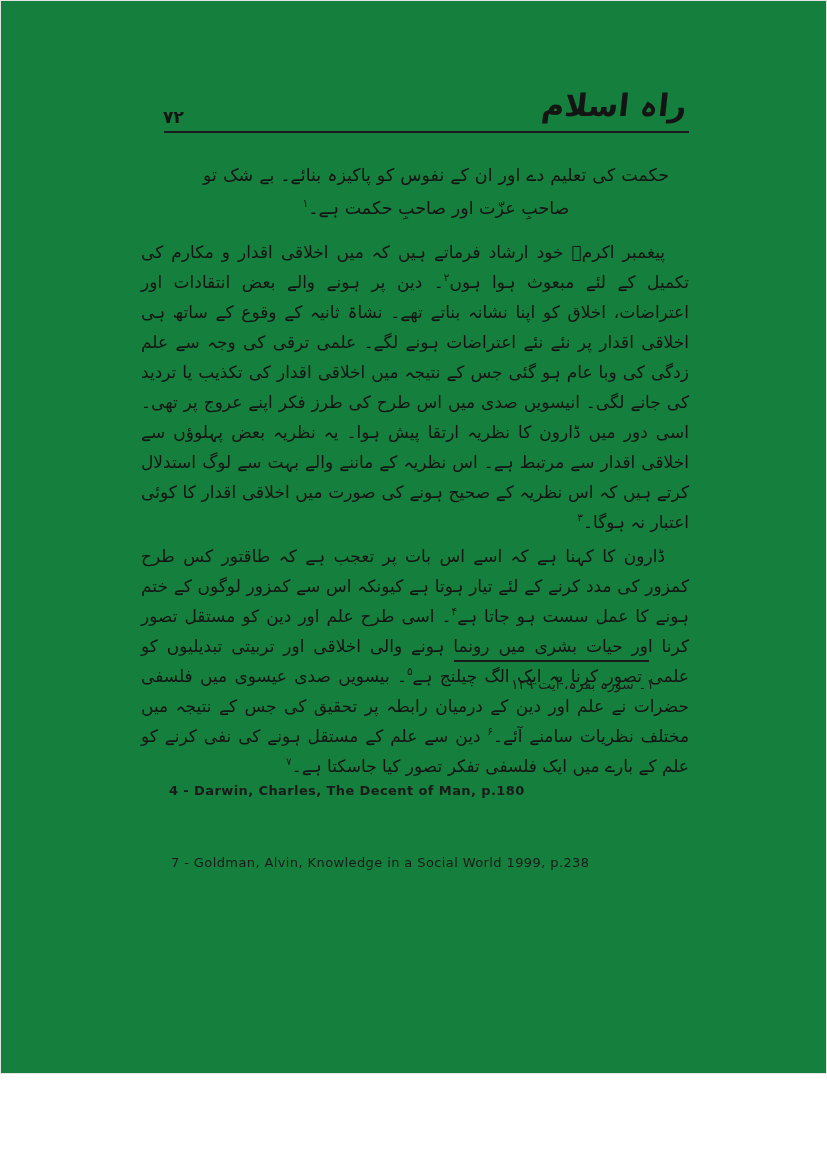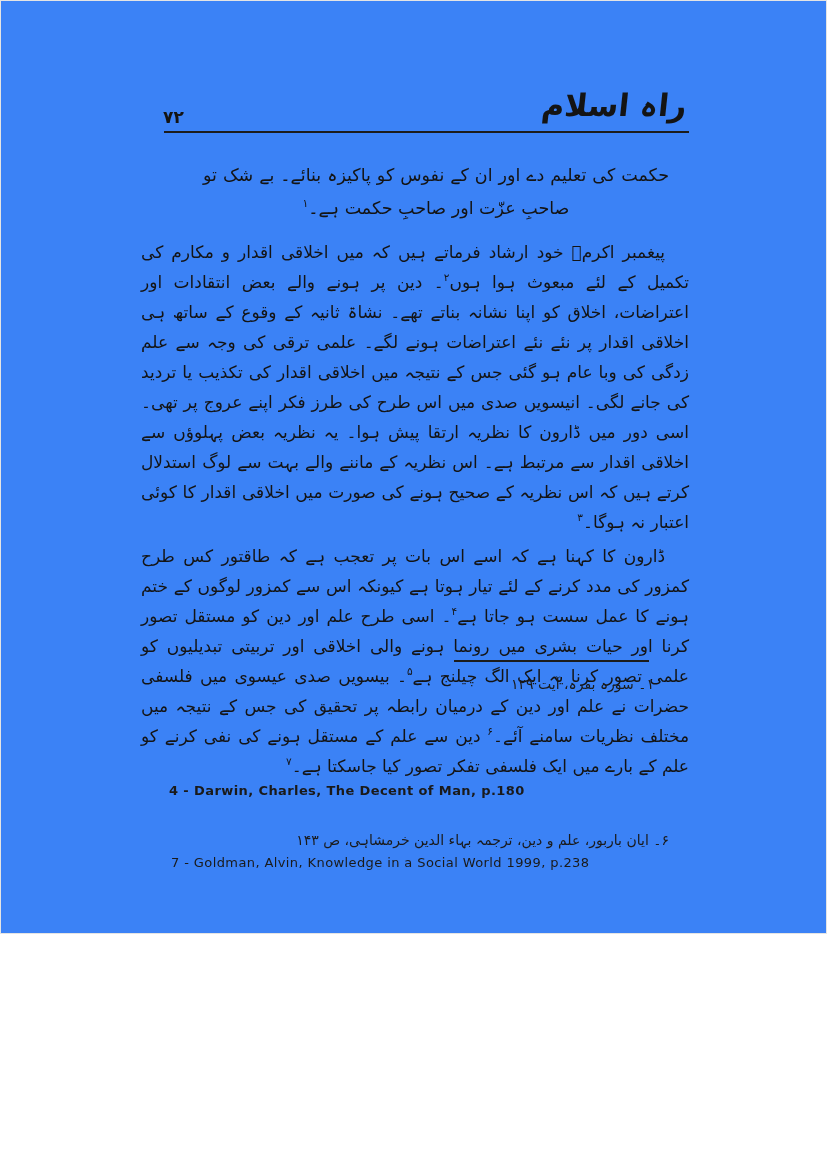--- a/index.html
+++ b/index.html
@@ -1,20 +1,20 @@
 <!DOCTYPE html>
 <html lang="ur"><head>
 <meta charset="utf-8">
 <style>
   html, body { margin: 0; padding: 0; background: #fff; }
   .page {
     position: relative;
     width: 827px;
-    height: 934px;
-    background: #3b82f6;
+    height: 1074px;
+    background: #15803d;
     box-sizing: border-box;
     border: 1px solid #e4e4e4;
     font-family: "DejaVu Sans", sans-serif;
     color: #141414;
     overflow: hidden;
   }
 
   
   .page-number {
     position: absolute;
@@ -130,17 +130,16 @@
 
   <div class="fn-separator"></div>
 
   <div class="footnote ur fn-1">۱۔ سورہ بقرہ، آیت ۱۲۹</div>
 
 
 
   <div class="footnote en fn-4">4 - Darwin, Charles, The Decent of Man, p.180</div>
 
 
-  <div class="footnote ur fn-6">۶۔ ایان باربور، علم و دین، ترجمہ بہاء الدین خرمشاہی، ص ۱۴۳</div>
 
   <div class="footnote en fn-7">7 - Goldman, Alvin, Knowledge in a Social World 1999, p.238</div>
 
 </div>
 
 </body></html>

